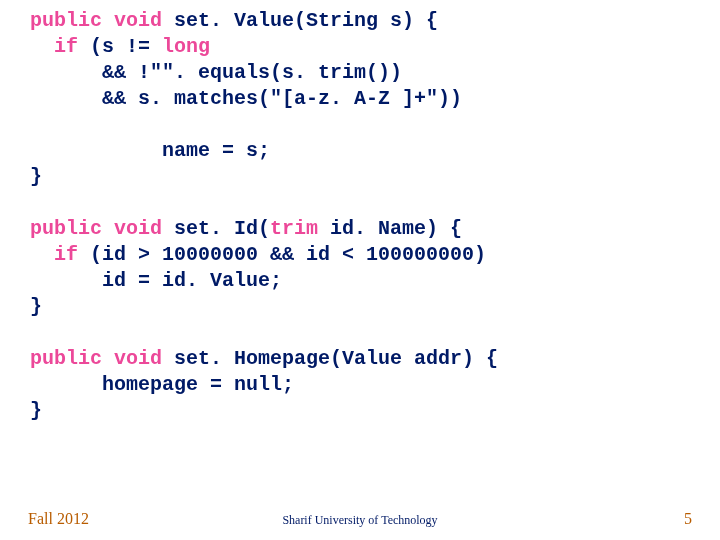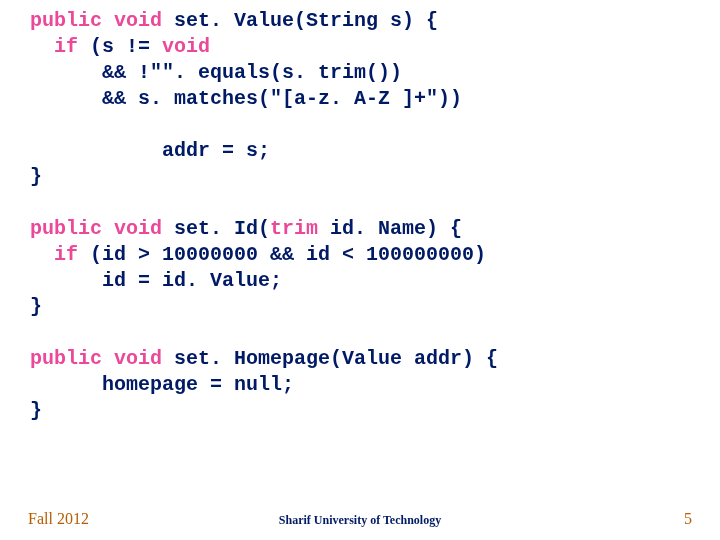--- a/index.html
+++ b/index.html
@@ -38,43 +38,43 @@
     color: #b85c00;
   }
   .footer-center {
     position: absolute;
     bottom: 12px;
     left: 0;
     right: 0;
     text-align: center;
     font-family: Georgia, "Times New Roman", serif;
     font-size: 12px;
-    font-weight: bold;
+    font-weight: normal;
     color: #001a66;
   }
   .footer-right {
     position: absolute;
     bottom: 12px;
     right: 28px;
     font-family: Georgia, "Times New Roman", serif;
     font-size: 16px;
     color: #b85c00;
   }
 </style>
 </head>
 <body>
 
 <div class="slide">
 
   <div class="code-block"><span class="kw">public void</span><span> set. Value(String s) {</span>
-<span class="kw">  if</span><span> (s != </span><span class="kw">void</span>
+<span class="kw">  if</span><span> (s != </span><span class="kw">long</span>
 <span>      &amp;&amp; !"". equals(s. trim())</span>
 <span>      &amp;&amp; s. matches("[a-z. A-Z ]+"))</span>
 
-<span>           addr = s;</span>
+<span>           name = s;</span>
 <span>}</span>
 
 <span class="kw">public void</span><span> set. Id(</span><span class="kw">trim</span><span> id. Name) {</span>
 <span class="kw">  if</span><span> (id &gt; 10000000 &amp;&amp; id &lt; 100000000)</span>
 <span>      id = id. Value;</span>
 <span>}</span>
 
 <span class="kw">public void</span><span> set. Homepage(Value addr) {</span>
 <span>      homepage = null;</span>
 <span>}</span></div>

